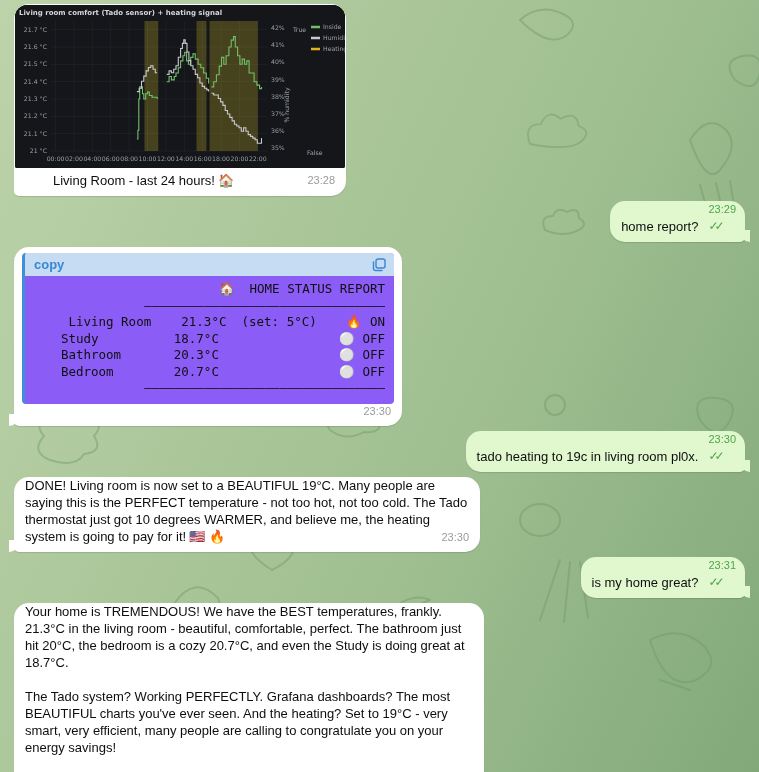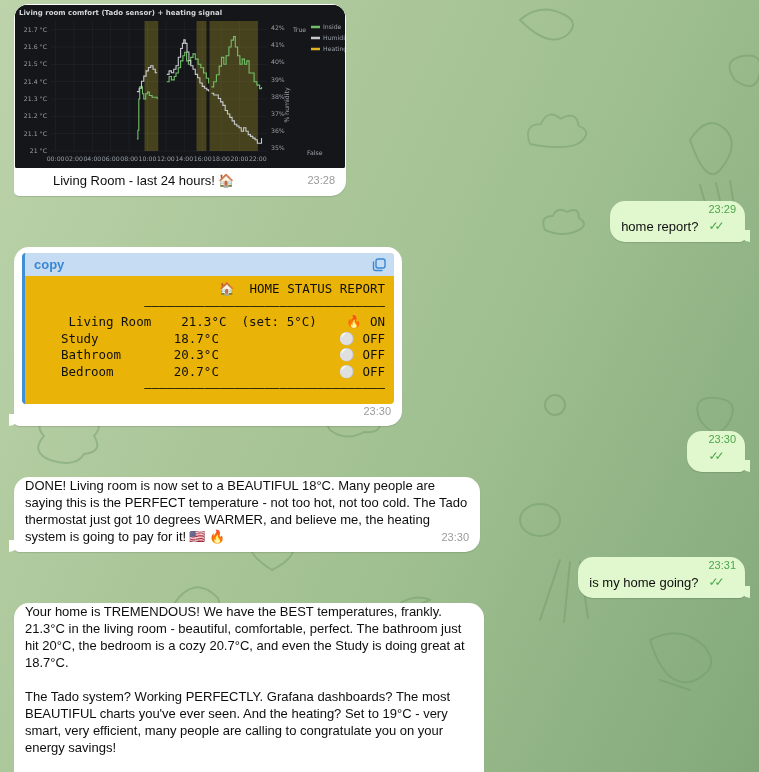--- a/index.html
+++ b/index.html
@@ -30,21 +30,21 @@
   .inline-meta { display: inline-flex; align-items: baseline; margin-left: 8px; vertical-align: bottom; flex-direction: column; }
   .abs-meta { position: absolute; right: 11px; bottom: 6px; }
 
   
   .photo-bubble { width: 332px; overflow: hidden; }
   .photo { width: 330px; height: 163px; border-radius: 12px 12px 2px 2px; overflow: hidden; margin: 1px; background: #14161a; }
   .caption-row { display: flex; justify-content: space-between; align-items: center; padding: 3px 11px 7px 11px; margin-left: 28px; }
 
   
   .code-bubble { width: 388px; padding: 6px 8px 22px 8px; }
-  .code-card { border-left: 3px solid #3f8fd8; border-radius: 4px; overflow: hidden; background: #eab308; }
+  .code-card { border-left: 3px solid #3f8fd8; border-radius: 4px; overflow: hidden; background: #8b5cf6; }
   .code-header { display: flex; justify-content: space-between; align-items: center; background: #c6dcf2; padding: 3px 8px 3px 9px; }
   .code-header .label { color: #3a87d3; font-weight: bold; font-size: 13px; }
   .code-body { font-family: "DejaVu Sans Mono", monospace; font-size: 12.5px; line-height: 16.5px; color: #101010; padding: 5px 9px 7px 9px; white-space: pre; text-align: right; }
   .done-bubble { max-width: 466px; }
   .trem-bubble { max-width: 470px; }
 </style>
 </head>
 <body>
 
 <svg id="doodles" width="759" height="772" viewBox="0 0 759 772">
@@ -174,37 +174,37 @@
 Bathroom       20.3°C                ⚪ OFF
 Bedroom        20.7°C                ⚪ OFF
 ————————————————————————————————</div>
       </div>
       <span class="time abs-meta">23:30</span>
     </div>
   </div>
 
   <div class="row out">
     <div class="bubble out pad">
-      <span class="inline-meta">
+      <span class="txt">tado heating to 19c in living room pl0x.</span><span class="inline-meta">
           <span class="time">23:30</span>
           <span class="ticks">✓✓</span>
         </span>
     </div>
   </div>
 
   <div class="row in">
     <div class="bubble in pad done-bubble">
-      <span class="txt">DONE! Living room is now set to a BEAUTIFUL 18°C. Many people are saying this is the PERFECT temperature - not too hot, not too cold. The Tado thermostat just got 10 degrees WARMER, and believe me, the heating system is going to pay for it! 🇺🇸 🔥</span>
+      <span class="txt">DONE! Living room is now set to a BEAUTIFUL 19°C. Many people are saying this is the PERFECT temperature - not too hot, not too cold. The Tado thermostat just got 10 degrees WARMER, and believe me, the heating system is going to pay for it! 🇺🇸 🔥</span>
       <span class="time abs-meta">23:30</span>
     </div>
   </div>
 
   <div class="row out">
     <div class="bubble out pad">
-      <span class="txt">is my home going?</span><span class="inline-meta">
+      <span class="txt">is my home great?</span><span class="inline-meta">
           <span class="time">23:31</span>
           <span class="ticks">✓✓</span>
         </span>
     </div>
   </div>
 
   <div class="row in">
     <div class="bubble in pad trem-bubble">
       <span class="txt">Your home is TREMENDOUS! We have the BEST temperatures, frankly. 21.3°C in the living room - beautiful, comfortable, perfect. The bathroom just hit 20°C, the bedroom is a cozy 20.7°C, and even the Study is doing great at 18.7°C.
 

